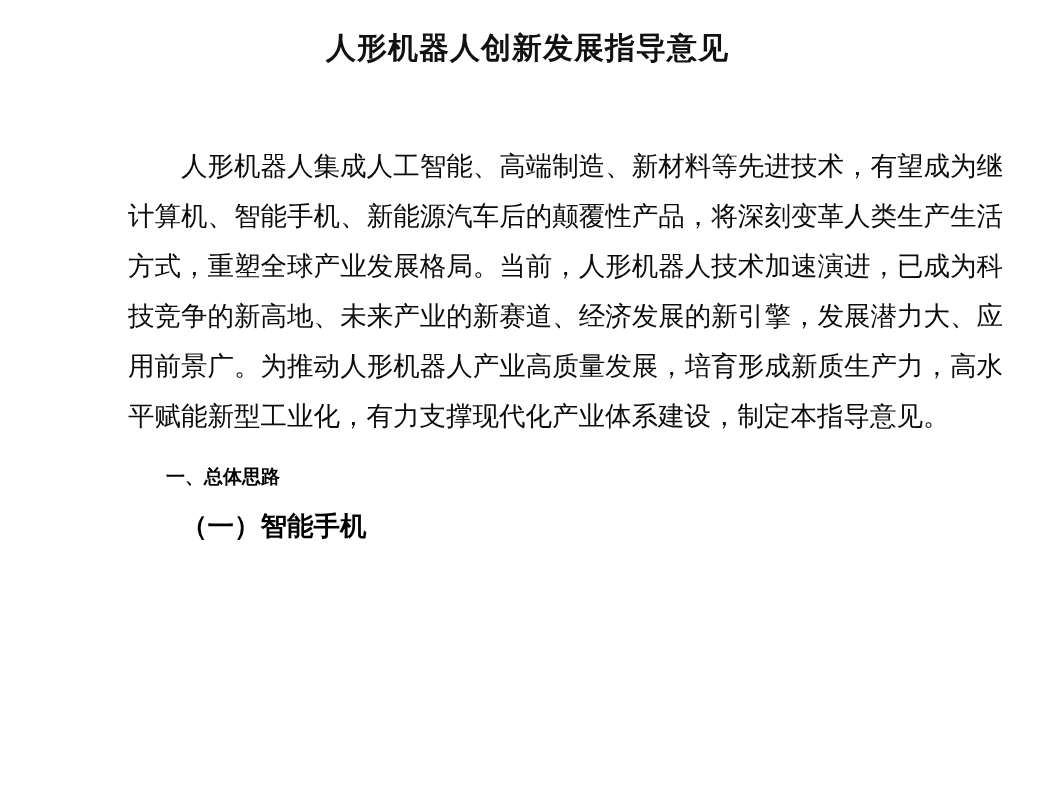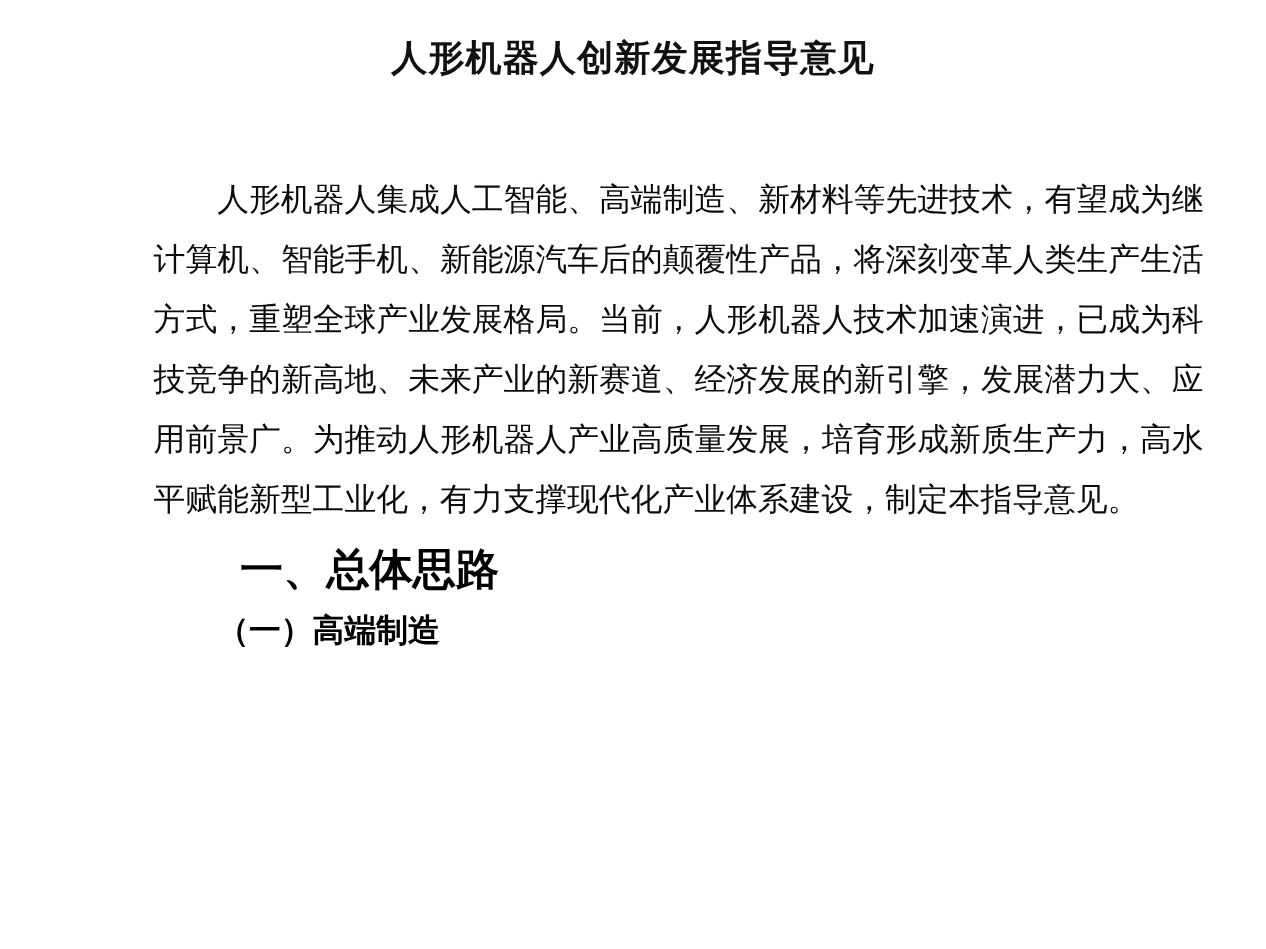--- a/index.html
+++ b/index.html
@@ -41,21 +41,21 @@
     font-size: 26.5px;
     line-height: 50px;
     text-indent: 2em;
     text-align: justify;
     text-justify: inter-ideograph;
     font-family: "Liberation Serif", "DejaVu Serif", serif;
     color: #0b0b0b;
   }
   h2.heading-1 {
     margin: 10px 0 0 0;
-    font-size: 36px;
+    font-size: 19px;
     line-height: 50px;
     font-weight: bold;
     font-family: "DejaVu Sans", "Liberation Sans", sans-serif;
     text-indent: 2em;
     color: #000000;
   }
   h3.heading-2 {
     margin: 0;
     font-size: 26.5px;
     line-height: 50px;
@@ -71,17 +71,17 @@
 <div class="page">
 
   <h1 class="doc-title">人形机器人创新发展指导意见</h1>
 
   <div class="body-area">
 
     <p class="para">人形机器人集成人工智能、高端制造、新材料等先进技术，有望成为继计算机、智能手机、新能源汽车后的颠覆性产品，将深刻变革人类生产生活方式，重塑全球产业发展格局。当前，人形机器人技术加速演进，已成为科技竞争的新高地、未来产业的新赛道、经济发展的新引擎，发展潜力大、应用前景广。为推动人形机器人产业高质量发展，培育形成新质生产力，高水平赋能新型工业化，有力支撑现代化产业体系建设，制定本指导意见。</p>
 
     <h2 class="heading-1">一、总体思路</h2>
 
-    <h3 class="heading-2">（一）高端制造</h3>
+    <h3 class="heading-2">（一）智能手机</h3>
 
 
   </div>
 </div>
 
 </body></html>

